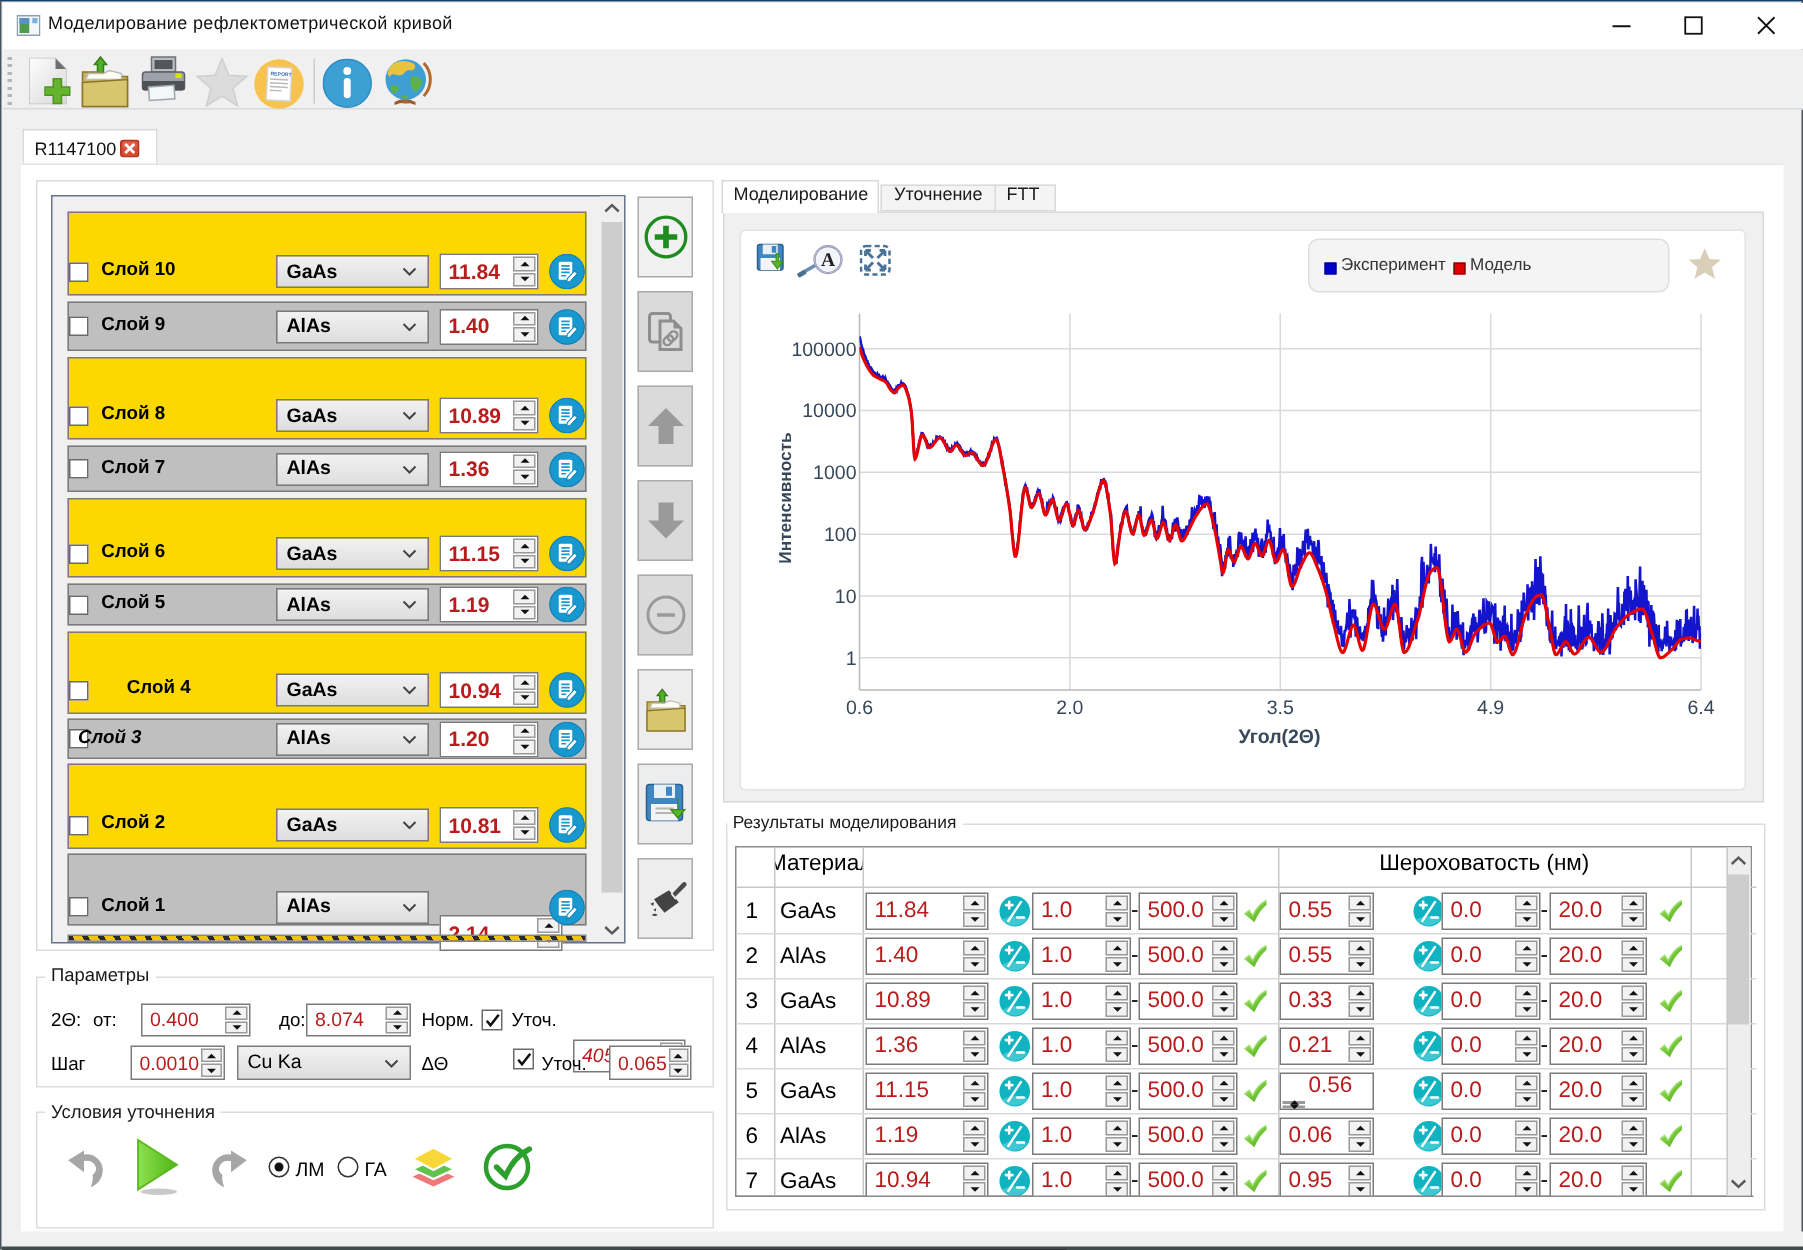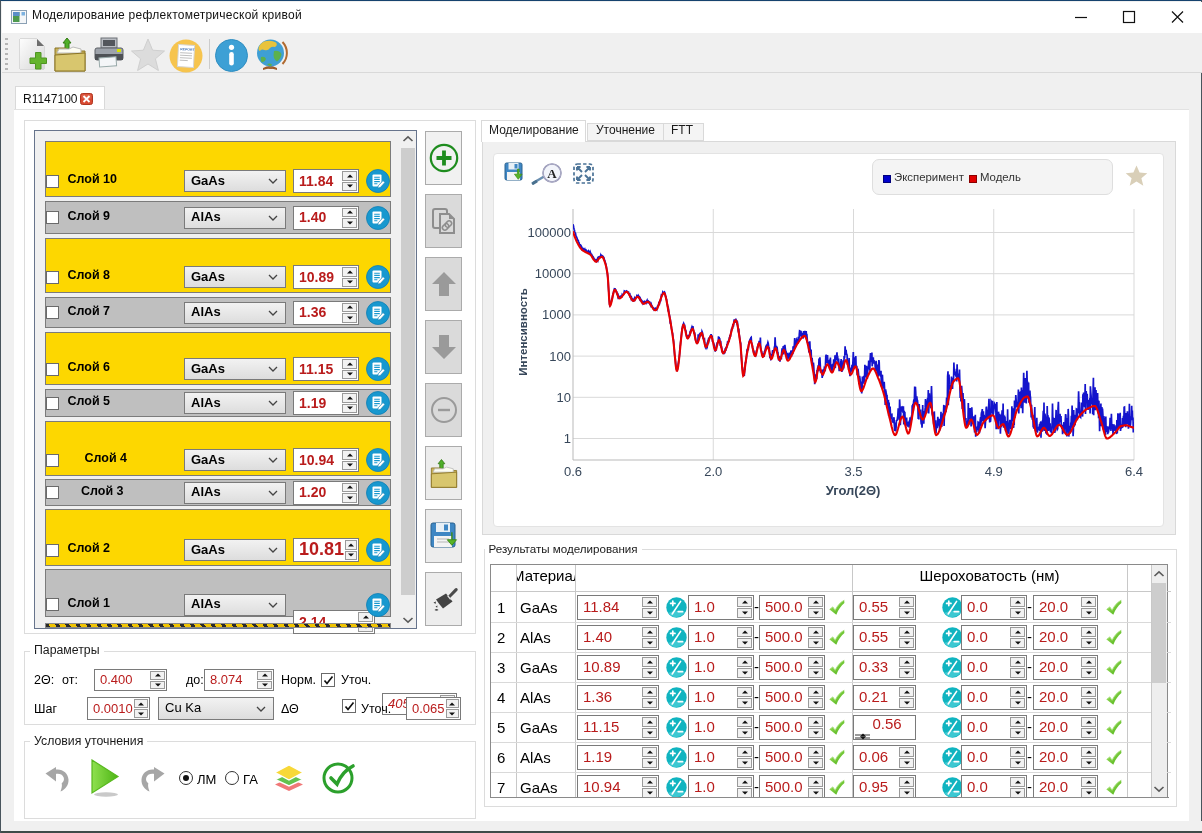--- a/index.html
+++ b/index.html
@@ -299,21 +299,21 @@
     </div>
 <svg class="abs" style="left:365.0px;top:447.0px;" width="24" height="24" viewBox="0 0 24 24">
       <circle cx="12" cy="12" r="11.5" fill="#1798cf"></circle>
       <circle cx="12" cy="12" r="11.5" fill="none" stroke="#0f7fb4" stroke-width="0.8"></circle>
       <rect x="6.5" y="5.5" width="9" height="12" rx="1" fill="#fff"></rect>
       <path d="M8.2 8.2h5.6M8.2 10.4h5.6M8.2 12.6h5.6M8.2 14.8h3.2" stroke="#1798cf" stroke-width="1.1"></path>
       <path d="M12.2 16.8 L17 11.6 L19 13.4 L14.2 18.6 L11.8 19.2 Z" fill="#fff" stroke="#0f7fb4" stroke-width="0.7"></path>
     </svg>
 <div class="row" style="top:478px;height:27px;background:#bfbfbf;"></div>
 <div class="cb" style="left:45px;top:485.0px;width:13px;height:13px;"></div>
-<div class="rowlab" style="left:80px;top:482.5px;">Слой 3</div>
+<div class="rowlab" style="left:51px;top:482.5px;font-style:italic;">Слой 3</div>
 <div class="dd" style="left:183px;top:480.5px;width:102px;height:22px;">
       <span style="font-size:13px;font-weight:700;">AlAs</span>
       <svg width="10" height="6" viewBox="0 0 10 6" style="margin-right:7px;">
         <path d="M1 1 L5 5 L9 1" stroke="#444" stroke-width="1.3" fill="none"></path>
       </svg>
     </div>
 <div class="spin" style="left:292px;top:479.5px;width:66px;height:24px;">
       <span style="font-size:14px;font-weight:700;padding-left:5px;">1.20</span>
       <div class="sbcol">
         <div class="sbtn">
@@ -334,21 +334,21 @@
 <div class="row" style="top:508px;height:57px;background:#fdd700;"></div>
 <div class="cb" style="left:45px;top:542.5px;width:13px;height:13px;"></div>
 <div class="rowlab" style="left:66.5px;top:540px;">Слой 2</div>
 <div class="dd" style="left:183px;top:538px;width:102px;height:22px;">
       <span style="font-size:13px;font-weight:700;">GaAs</span>
       <svg width="10" height="6" viewBox="0 0 10 6" style="margin-right:7px;">
         <path d="M1 1 L5 5 L9 1" stroke="#444" stroke-width="1.3" fill="none"></path>
       </svg>
     </div>
 <div class="spin" style="left:292px;top:537px;width:66px;height:24px;">
-      <span style="font-size:18px;font-weight:700;padding-left:5px;">10.81</span>
+      <span style="font-size:14px;font-weight:700;padding-left:5px;">10.81</span>
       <div class="sbcol">
         <div class="sbtn">
           <i class="tu"></i>
         </div>
         <div class="sbtn">
           <i class="td"></i>
         </div>
       </div>
     </div>
 <svg class="abs" style="left:365.0px;top:537.0px;" width="24" height="24" viewBox="0 0 24 24">

